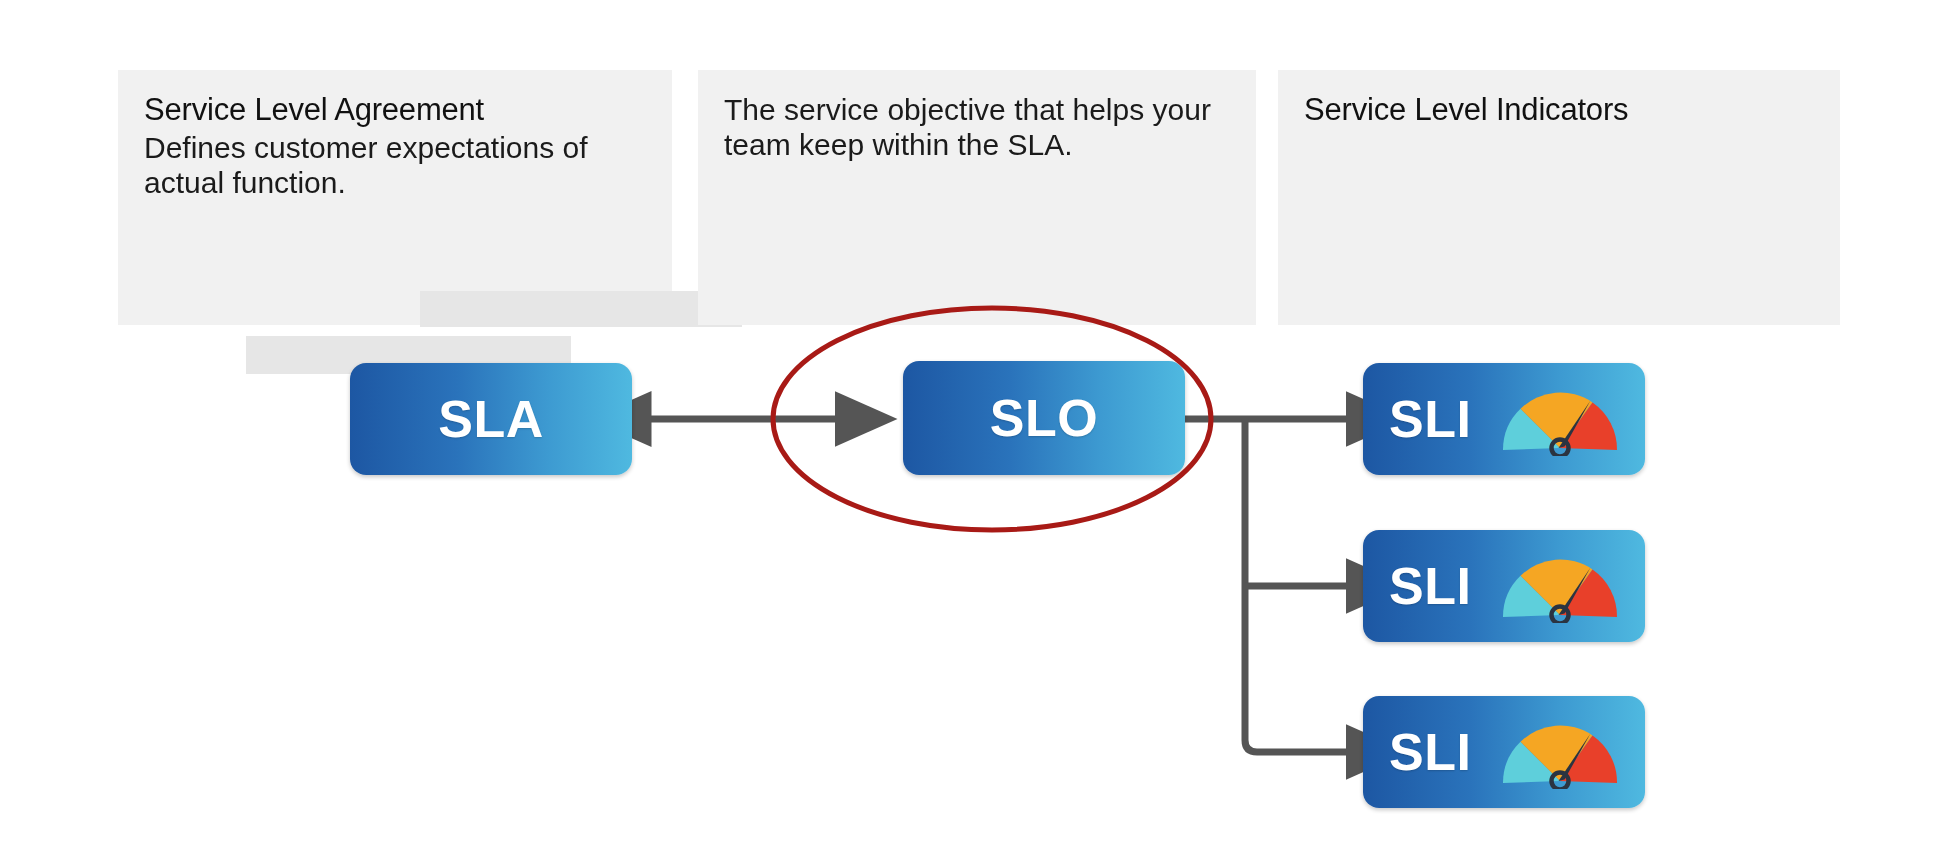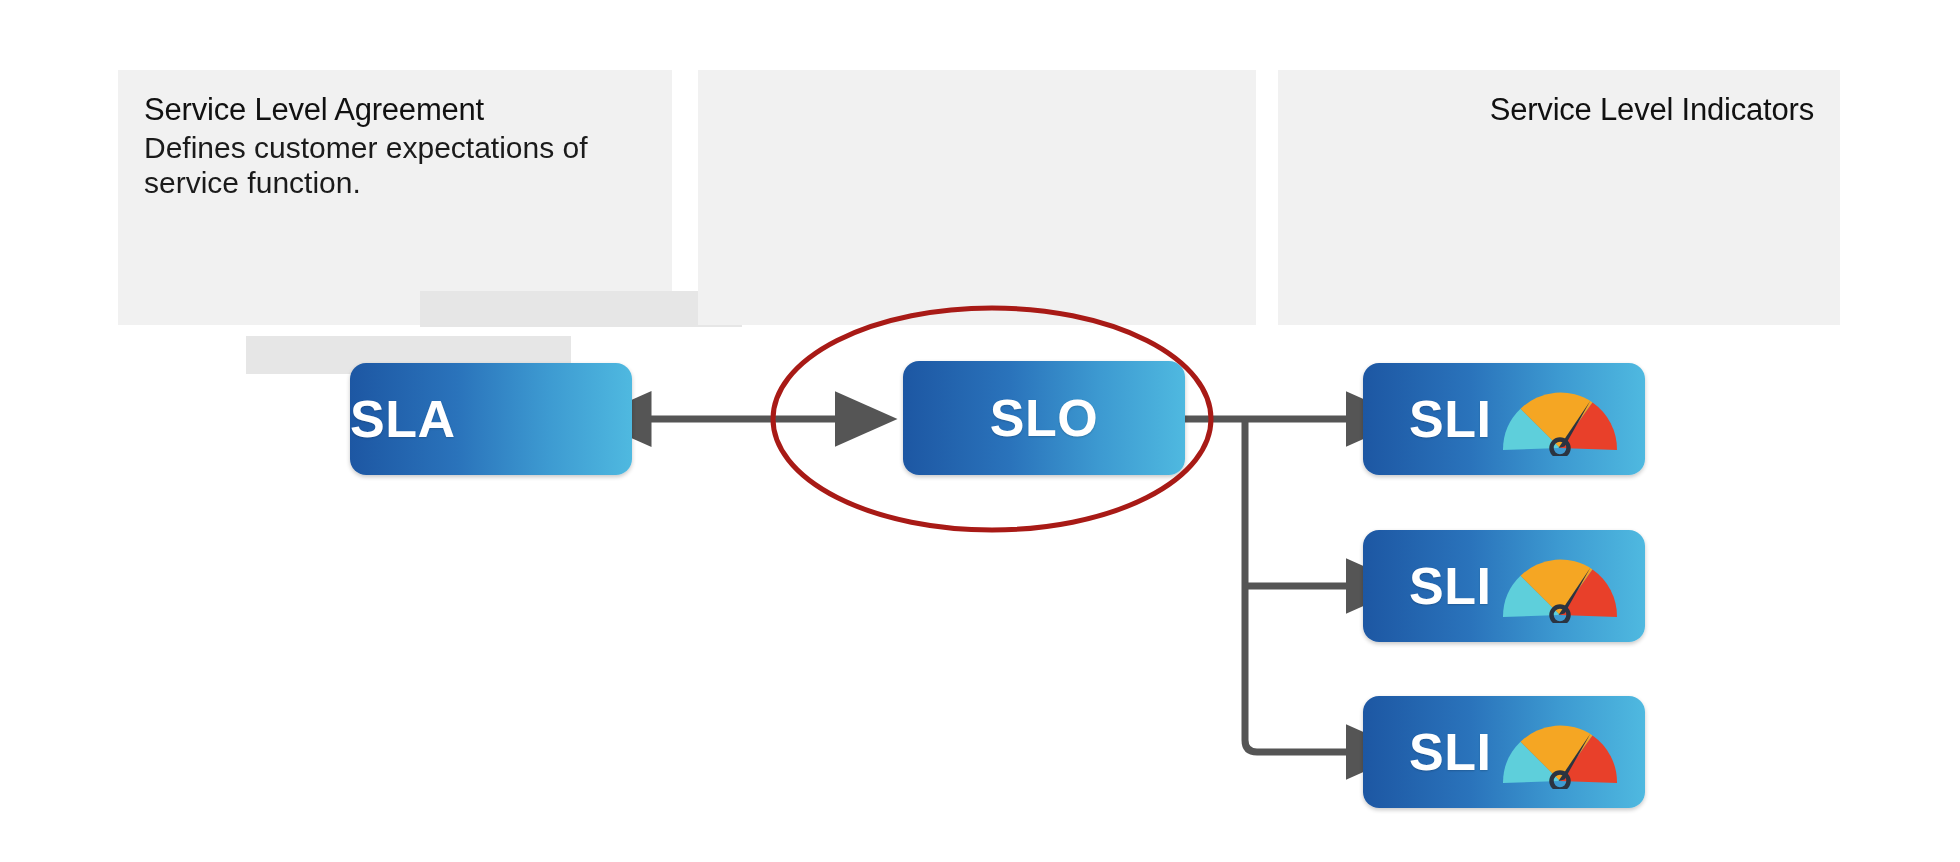--- a/index.html
+++ b/index.html
@@ -62,23 +62,23 @@
     box-sizing: border-box;
   }
   .badge-label {
     color: #ffffff;
     font-weight: bold;
     font-size: 52px;
     letter-spacing: 0.5px;
     text-shadow: 0 1px 2px rgba(0,0,0,0.18);
     line-height: 1;
   }
-  .badge-sla { }
+  .badge-sla { justify-content: center; }
   .badge-slo { justify-content: center; }
-  .badge-sli { justify-content: flex-start; padding-left: 46px; align-items: center; }
+  .badge-sli { justify-content: flex-start; padding-left: 26px; align-items: center; }
 
   .gauge-icon {
     position: absolute;
     right: 20px;
     top: 50%;
     transform: translateY(-50%);
   }
 
   
   #connectors {
@@ -96,29 +96,30 @@
     pointer-events: none;
   }
 </style>
 </head>
 <body>
 
 <div id="canvas">
 
   <div class="panel" style="left:118px; top:70px; width:554px; height:255px;">
     <div class="panel-title">Service Level Agreement</div>
-    <div class="panel-body">Defines customer expectations of service function.</div>
+    <div class="panel-body">Defines customer expectations of actual function.</div>
     <div class="redaction" style="left:302px; top:221px; width:322px; height:36px;"></div>
     <div class="redaction" style="left:128px; top:266px; width:325px; height:38px;"></div>
   </div>
 
   <div class="panel" style="left:698px; top:70px; width:558px; height:255px;">
+    <div class="panel-body">The service objective that helps your team keep within the SLA.</div>
   </div>
 
-  <div class="panel" style="left:1278px; top:70px; width:562px; height:255px;text-align:right;">
+  <div class="panel" style="left:1278px; top:70px; width:562px; height:255px;">
     <div class="panel-title">Service Level Indicators</div>
   </div>
 
   <svg id="connectors" viewBox="0 0 1960 862">
     <defs>
       <marker id="arrow-right" markerWidth="10" markerHeight="10" refX="1.5" refY="4" orient="auto" markerUnits="strokeWidth">
         <path d="M0,0 L9,4 L0,8 z" fill="#555555"></path>
       </marker>
       <marker id="arrow-left" markerWidth="10" markerHeight="10" refX="7.5" refY="4" orient="auto" markerUnits="strokeWidth">
         <path d="M9,0 L0,4 L9,8 z" fill="#555555"></path>

